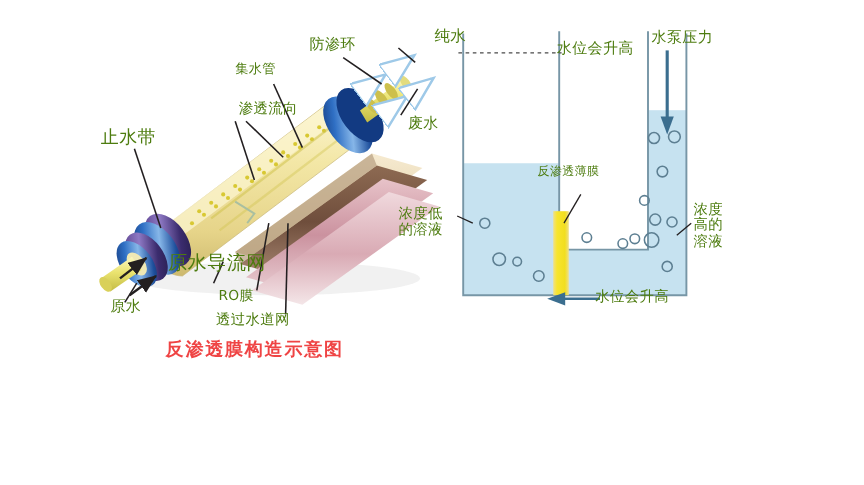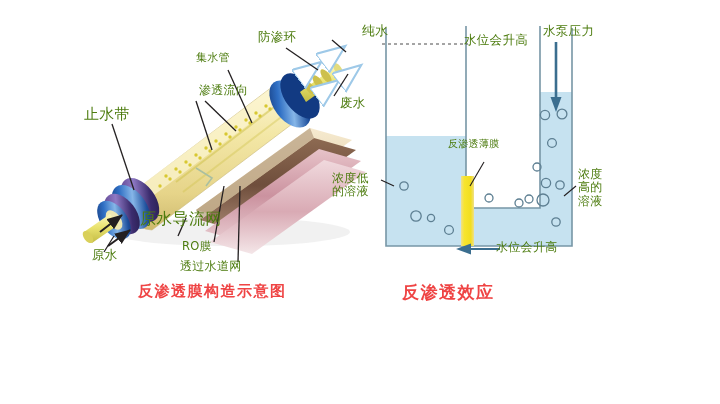--- a/index.html
+++ b/index.html
@@ -303,15 +303,14 @@
 
   <div class="lbl" style="left:332px; top:172px; font-size:12px; text-align:left;">浓度低
 的溶液</div>
 
   <div class="lbl" style="left:578px; top:168px; font-size:12px; text-align:left;">浓度
 高的
 溶液</div>
 
   <div class="lbl" style="left:496px; top:241px; font-size:12px;">水位会升高</div>
 
-  <div class="title" style="left:402px; top:281px; font-size:17px;">反渗透效应</div>
 
 </div>
 
 </body></html>

